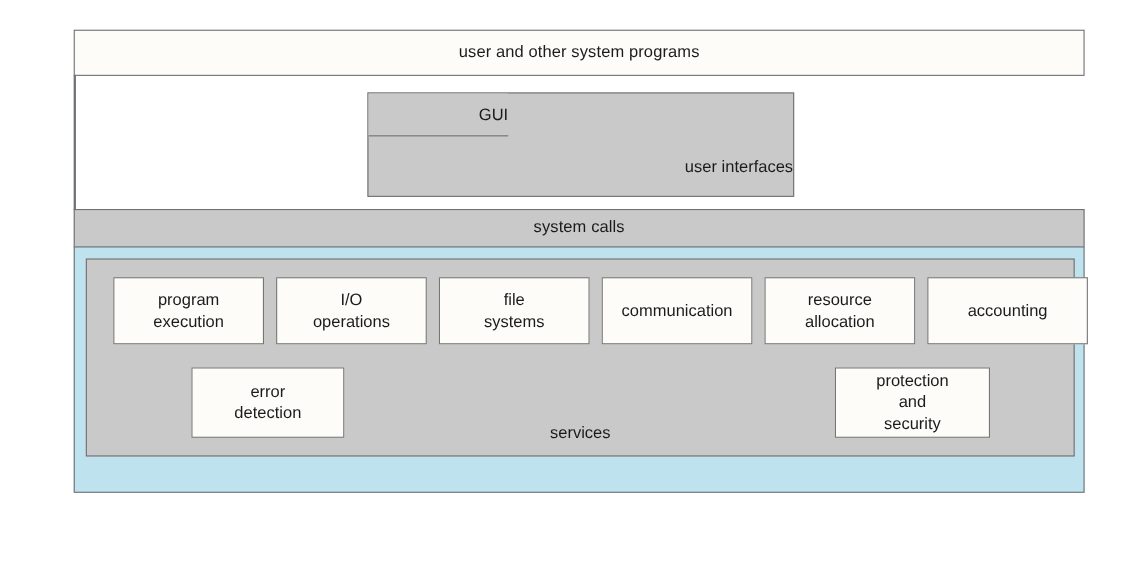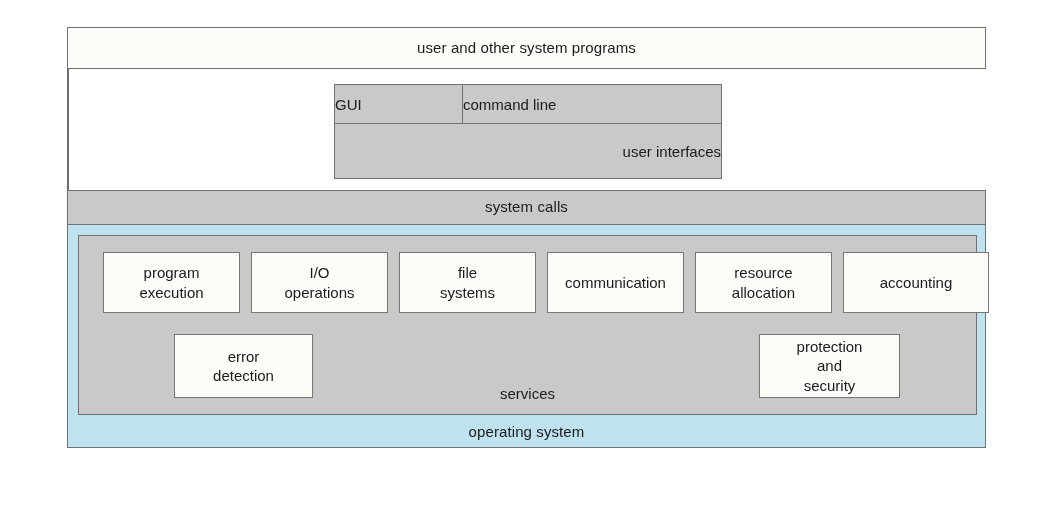--- a/index.html
+++ b/index.html
@@ -87,21 +87,21 @@
     flex-direction: column;
   }
   #ui-top-row {
     display: flex;
     height: 39px;
     flex: 0 0 39px;
   }
   .ui-cell {
     display: flex;
     align-items: center;
-    justify-content: flex-start;
+    justify-content: flex-end;
     box-sizing: border-box;
     border-bottom: 1.6px solid #6e7073;
     background: #c9c9c9;
     font-size: 15px;
     white-space: nowrap;
   }
   .ui-cell + .ui-cell { border-left: 1.6px solid #6e7073; }
   #ui-cell-gui          { flex: 0 0 127px; }
   #ui-cell-touch-screen { flex: 0 0 131px; }
   #ui-cell-command-line { flex: 1 1 auto; }
@@ -221,23 +221,20 @@
       <span class="band-label">user and other system programs</span>
     </div>
 
     <div class="fill-blue" id="region-user-interface" style="position:absolute;">
 
       <div id="block-user-interfaces">
         <div id="ui-top-row">
           <div class="ui-cell" id="ui-cell-gui">
             <span>GUI</span>
           </div>
-          <div class="ui-cell" id="ui-cell-command-line">
-            <span>command line</span>
-          </div>
         </div>
         <div id="ui-bottom-row">
           <span>user interfaces</span>
         </div>
       </div>
     </div>
 
     <div class="band fill-gray" id="band-system-calls">
       <span class="band-label">system calls</span>
     </div>
@@ -272,20 +269,17 @@
         </div>
         <div class="service-box" id="svc-error-detection">
           <span>error<br>detection</span>
         </div>
 
         <div id="services-label">
           <span>services</span>
         </div>
       </div>
 
-      <div id="band-operating-system-label">
-        <span class="band-label">operating system</span>
-      </div>
     </div>
 
 
   </div>
 </div>
 
 </body></html>

